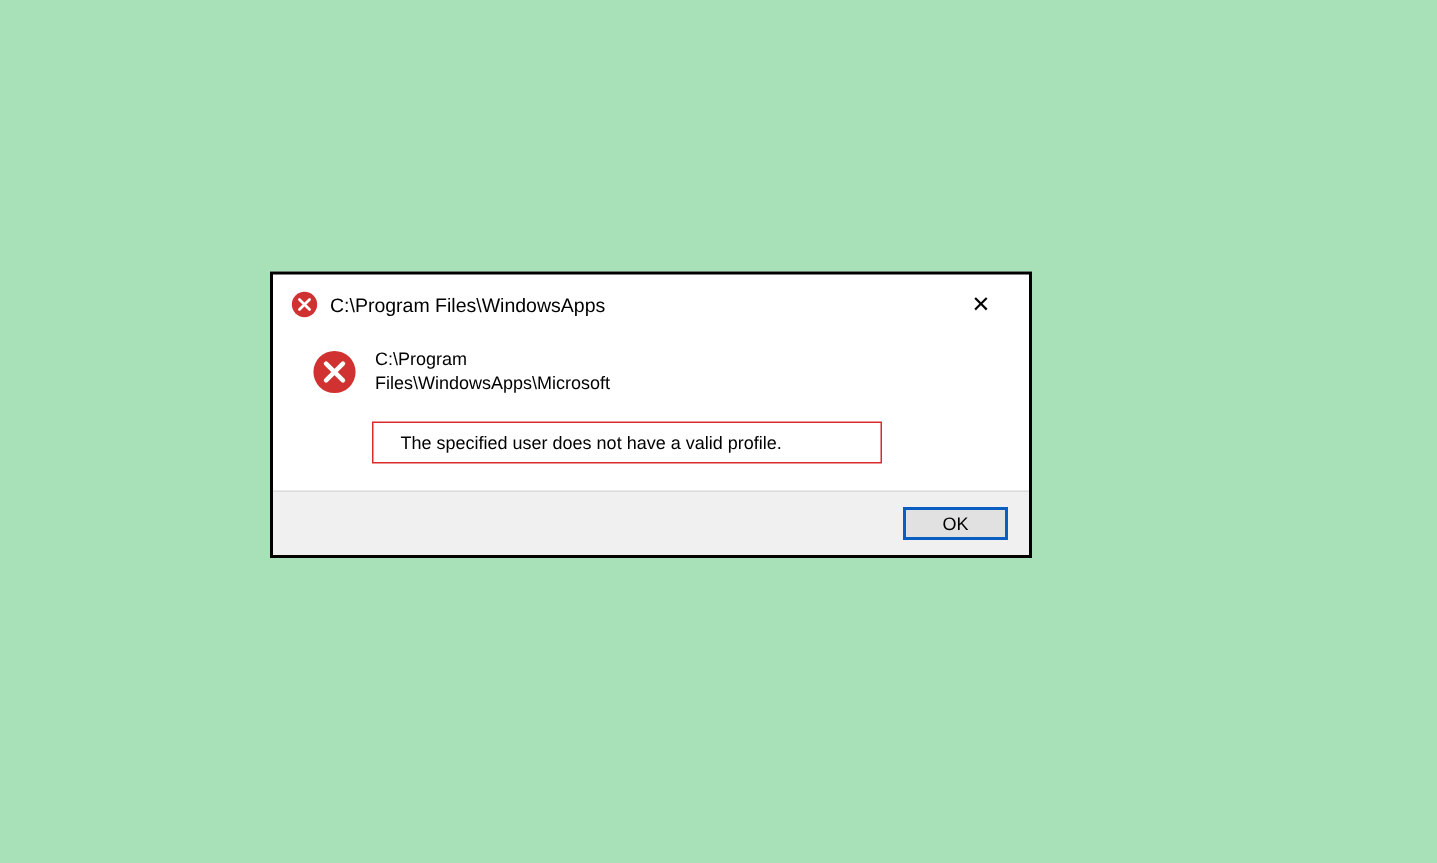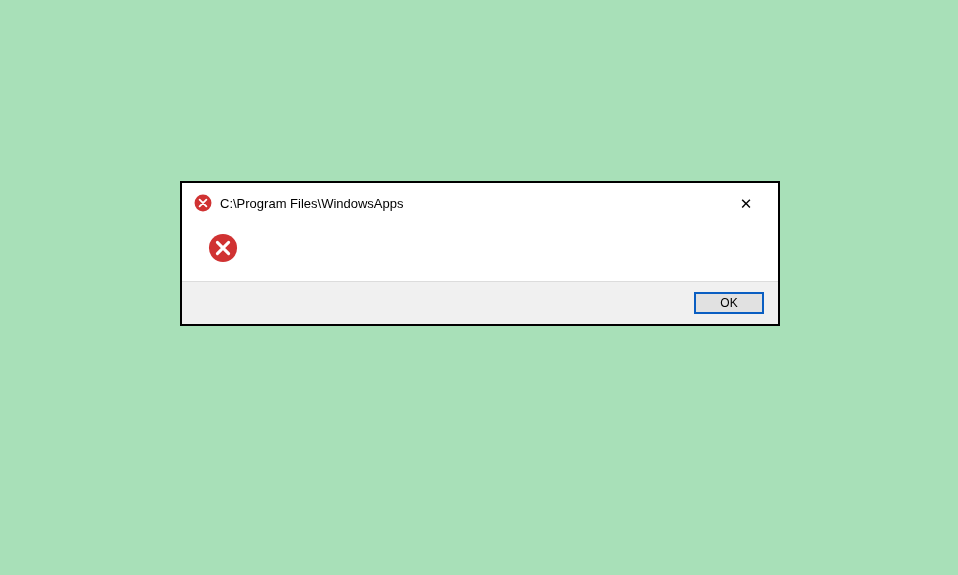--- a/index.html
+++ b/index.html
@@ -10,21 +10,21 @@
       font-family: "Segoe UI", Tahoma, sans-serif;
       font-size: 12px;
       color: #000;
       position: relative;
       overflow: hidden;
     }
     .dialog {
       position: absolute;
       left: 180px;
       top: 181px;
-      width: 600px;
+      width: 508px;
       background: #ffffff;
       border: 2px solid #000;
     }
     .dialog-header {
       display: flex;
       align-items: center;
       padding: 8px 12px 6px 12px;
     }
     .title-icon {
       width: 18px;
@@ -123,20 +123,26 @@
     </button>
   </div>
 
   <div class="dialog-body">
     <span class="body-icon">
       <svg viewBox="0 0 32 32" width="30" height="30">
         <circle cx="16" cy="16" r="15" fill="#d03232"></circle>
         <path d="M10 10 L22 22 M22 10 L10 22" stroke="#ffffff" stroke-width="3.2" stroke-linecap="round"></path>
       </svg>
     </span>
+    <div class="body-content">
+      <div class="body-path">C:\Program Files\WindowsApps\Microsoft</div>
+      <div class="highlight-box">
+        <span class="highlight-text">The specified user does not have a valid profile.</span>
+      </div>
+    </div>
   </div>
 
   <div class="dialog-footer">
     <button class="ok-button">
       <span>OK</span>
     </button>
   </div>
 </div>
 
 </body></html>

